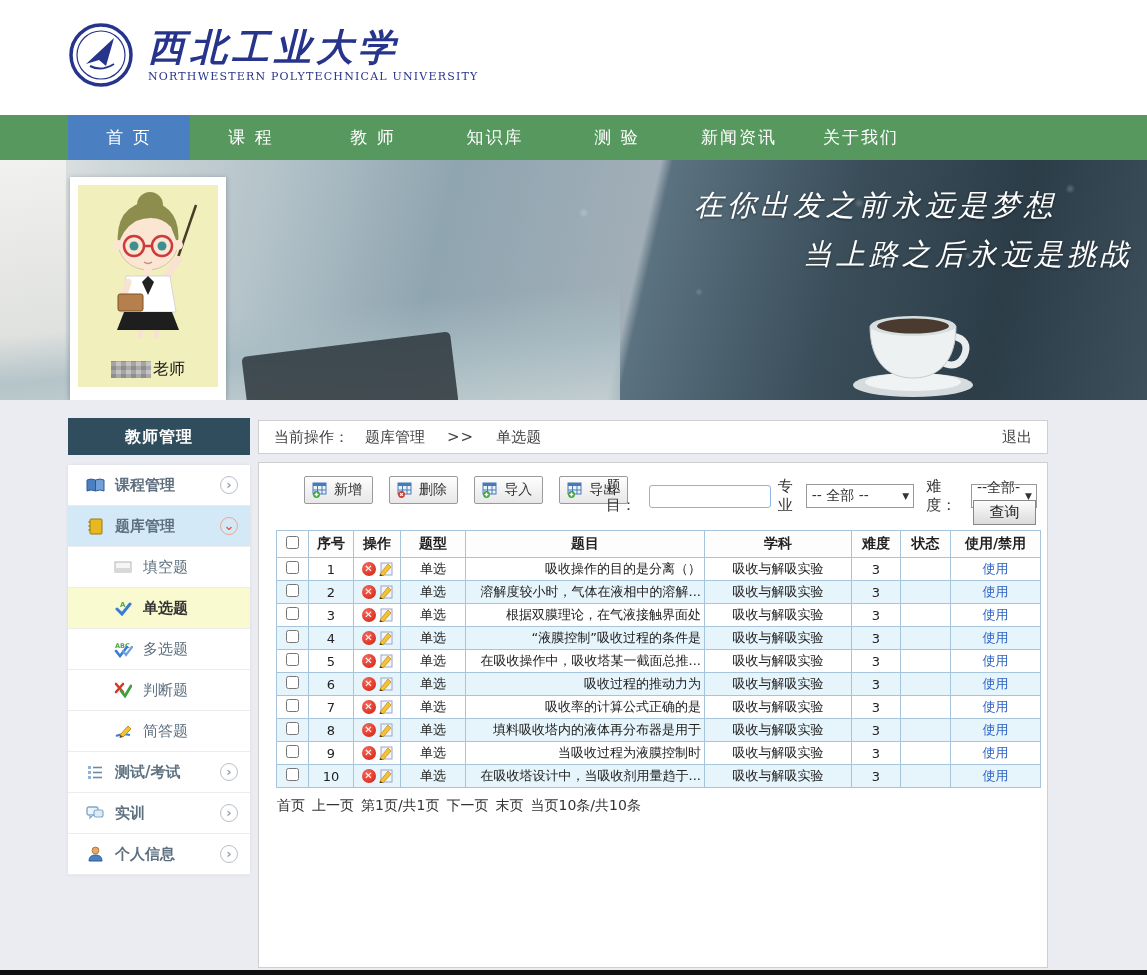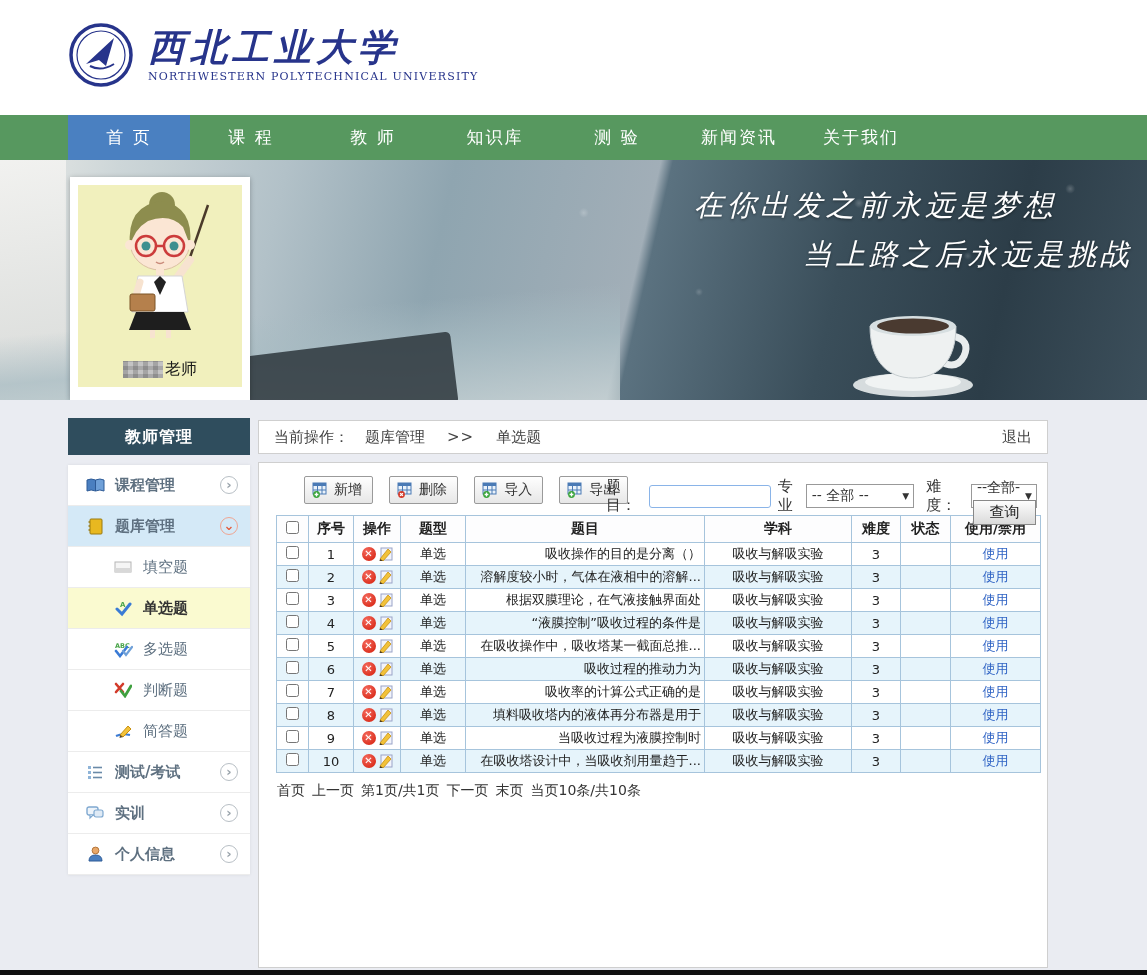--- a/index.html
+++ b/index.html
@@ -38,21 +38,21 @@
                        radial-gradient(circle 2px at 72% 40%,rgba(255,255,255,.16) 0,transparent 4px),
                        radial-gradient(circle 3px at 88% 12%,rgba(255,255,255,.22) 0,transparent 5px),
                        radial-gradient(circle 2px at 64% 66%,rgba(255,255,255,.15) 0,transparent 4px); }
   .slogan { position:absolute; right:14px; top:26px; text-align:right; color:#fff;
             font-family:"DejaVu Serif","Liberation Serif",serif; font-style:italic;
             text-shadow:0 1px 3px rgba(0,0,0,.45); }
   .slogan .l1 { font-size:29px; letter-spacing:4px; margin-right:76px; }
   .slogan .l2 { font-size:29px; letter-spacing:4px; margin-top:9px; }
   .cup { position:absolute; right:168px; bottom:2px; }
 
-  .avatar-card { position:absolute; left:70px; top:17px; width:180px; height:223px; background:#fff;
+  .avatar-card { position:absolute; left:70px; top:17px; width:156px; height:223px; background:#fff;
                  box-shadow:0 1px 5px rgba(0,0,0,.28); padding:8px 8px 13px; }
   .avatar-inner { width:100%; height:100%; background:#f1f0bd; display:flex; flex-direction:column; align-items:center; }
   .avatar-label { margin-top:auto; margin-bottom:7px; font-size:16px; color:#1a1a1a; display:flex; align-items:center; gap:2px; }
   .censor { display:inline-block; width:40px; height:17px;
             background:repeating-linear-gradient(90deg,#b9b9b9 0 5px,#dcdcdc 5px 10px),
                        repeating-linear-gradient(0deg,#c4c4c4 0 4px,#e3e3e3 4px 8px);
             background-blend-mode:multiply; filter:blur(.4px); }
 
   
   .sidebar { position:absolute; left:68px; top:418px; width:182px; }
@@ -90,21 +90,21 @@
          justify-content:space-between; padding:0 4px 0 5px; font-size:14px; cursor:pointer; }
   .sel .arrow { font-size:9px; color:#333; margin-left:4px; }
   .sel.major { width:119px; margin-left:1px; }
   .sel.diff { width:72px; margin-left:4px; }
   .lbl-major { margin-left:7px; }
   .lbl-diff { margin-left:12px; }
   .query-btn { position:absolute; right:11px; top:37px; width:63px; height:25px; border:1px solid #888;
                background:linear-gradient(#fdfdfd,#dadada); font-size:15px; color:#222; text-align:center;
                line-height:23px; z-index:3; cursor:pointer; }
 
-  table.qtable { position:relative; z-index:1; margin:9px 0 0 17px; width:764px; border-collapse:collapse;
+  table.qtable { position:relative; z-index:1; margin:24px 0 0 17px; width:764px; border-collapse:collapse;
                  table-layout:fixed; font-size:13px; color:#222;padding-left:15px; }
   .qtable th, .qtable td { border:1px solid #a6c4dc; overflow:hidden; white-space:nowrap; }
   .qtable th { height:27px; font-size:14px; background:#fdfdfe; font-weight:bold; padding:0 2px; }
   .qtable td { height:23px; text-align:center; padding:0 3px; }
   .qtable tbody tr:nth-child(even) td { background:#e6f4fb; }
   .qtable td.title-cell { text-align:right; padding-left:6px; }
   .use-link { color:#2f63c4; cursor:pointer; }
   .op-icons { display:flex; justify-content:center; align-items:center; gap:3px; }
   .del-ic { width:14px; height:14px; background:radial-gradient(circle at 35% 30%,#f4695c,#dd3322 70%);
             border-radius:50%; color:#fff; font-size:10px; font-weight:bold; line-height:14px; text-align:center;

